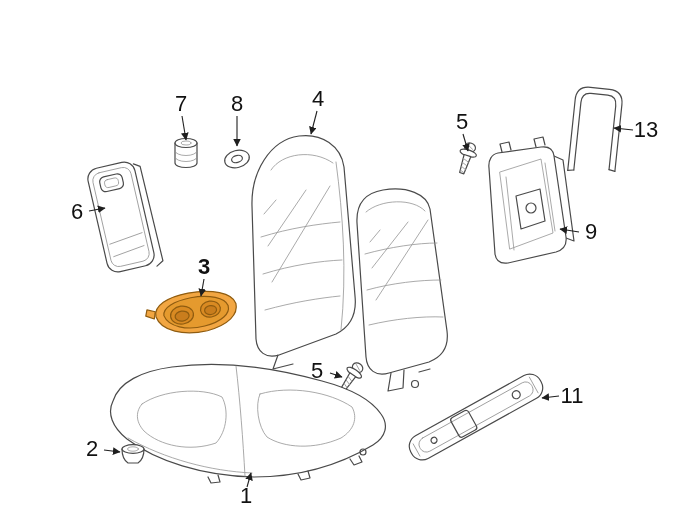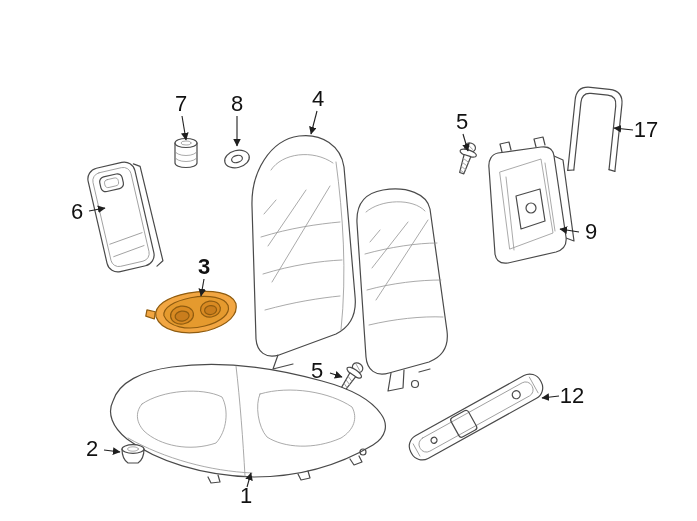--- a/index.html
+++ b/index.html
@@ -168,16 +168,16 @@
   <div class="callout" style="left:246px;top:496px">1</div>
   <div class="callout" style="left:92px;top:449px">2</div>
   <div class="callout bold" style="left:204px;top:267px">3</div>
   <div class="callout" style="left:318px;top:99px">4</div>
   <div class="callout" style="left:462px;top:122px">5</div>
   <div class="callout" style="left:317px;top:371px">5</div>
   <div class="callout" style="left:77px;top:212px">6</div>
   <div class="callout" style="left:181px;top:104px">7</div>
   <div class="callout" style="left:237px;top:104px">8</div>
   <div class="callout" style="left:591px;top:232px">9</div>
-  <div class="callout" style="left:646px;top:130px">17</div>
-  <div class="callout" style="left:572px;top:396px">12</div>
+  <div class="callout" style="left:646px;top:130px">13</div>
+  <div class="callout" style="left:572px;top:396px">11</div>
 
 </div>
 
 </body></html>

